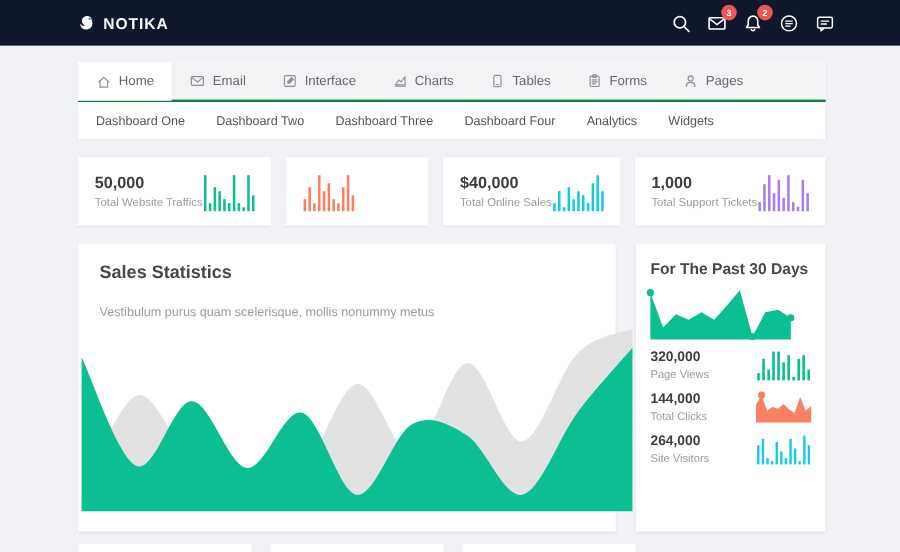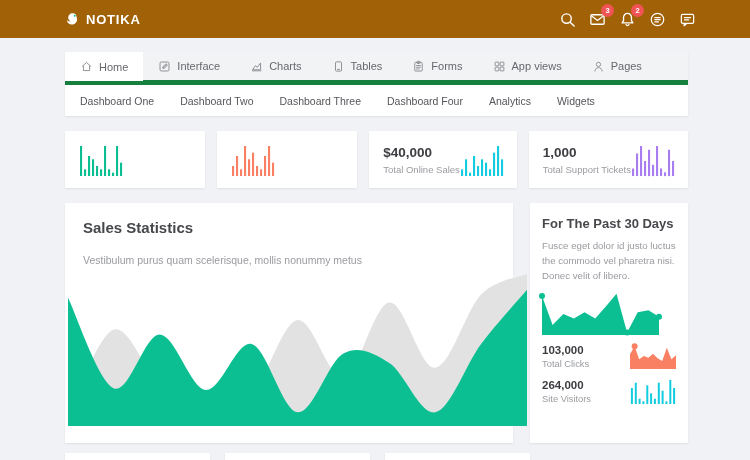--- a/index.html
+++ b/index.html
@@ -1,38 +1,38 @@
 <!DOCTYPE html>
 <html><head>
 <meta charset="utf-8">
 <style>
   * { margin:0; padding:0; box-sizing:border-box; }
   html,body { background:#e9ebee; }
   body { font-family:"Liberation Sans", sans-serif; }
   .page { position:relative; width:750px; height:460px; background:#f0f2f5; overflow:hidden; }
 
   
-  .topbar { height:38px; background:#a16207; display:flex; align-items:center; padding:0 54px 0 64px; }
+  .topbar { height:38px; background:#0f172a; display:flex; align-items:center; padding:0 54px 0 64px; }
   .logo { display:flex; align-items:center; gap:5px; cursor:pointer; }
   .logo svg { display:block; }
   .logo-text { color:#fff; font-size:13px; font-weight:bold; letter-spacing:.8px; }
   .topbar-spacer { flex:1; }
   .topbar-icons { display:flex; align-items:center; }
   .topbar-icon { position:relative; margin-left:13px; width:17px; height:17px; cursor:pointer; }
   .topbar-icon svg { display:block; }
   .badge { position:absolute; top:-7px; right:-8px; min-width:13px; height:13px; border-radius:50%;
            background:#f15454; color:#fff; font-size:7.5px; font-weight:bold;
            display:flex; align-items:center; justify-content:center; }
 
   
   .content { padding:14px 62px 0 65px; }
 
   
   .navblock { background:#fff; box-shadow:0 1px 2px rgba(0,0,0,.07); }
-  .tabs-row { display:flex; height:33px; background:#f2f3f5; border-bottom:5px solid #15803d; }
+  .tabs-row { display:flex; height:33px; background:#f2f3f5; border-bottom:2px solid #15803d; }
   .tab { display:flex; align-items:center; gap:6px; padding:0 15px; font-size:11px; color:#67686c; cursor:pointer; white-space:nowrap; }
   .tab.active { background:#fff; margin-bottom:-1px; }
   .tab .t-icon { width:13px; height:13px; }
   .tab .t-icon svg { display:block; }
   .subnav-row { display:flex; align-items:center; height:31px; padding-left:2px; }
   .subnav-item { padding:0 13px; font-size:10.5px; color:#55565a; cursor:pointer; white-space:nowrap; }
 
   
   .stats-row { display:flex; gap:12px; margin-top:15px; }
   .stat-card { flex:1; height:57px; background:#fff; box-shadow:0 1px 2px rgba(0,0,0,.07);
@@ -127,20 +127,29 @@
               <svg width="13" height="13" viewBox="0 0 16 16" fill="none" stroke="#8f9094" stroke-width="1.2">
                 <path d="M2.5 8 L8 3 L13.5 8" stroke-linejoin="round"></path>
                 <path d="M4.2 7 V13 h7.6 V7"></path>
               </svg>
             </span>
             <span>Home</span>
           </div>
           <div class="tab">
             <span class="t-icon">
               <svg width="13" height="13" viewBox="0 0 16 16" fill="none" stroke="#8f9094" stroke-width="1.2">
+                <rect x="1.8" y="3.5" width="12.4" height="9" rx="1"></rect>
+                <path d="M2.3 4.5 L8 9 L13.7 4.5"></path>
+              </svg>
+            </span>
+            <span>Email</span>
+          </div>
+          <div class="tab">
+            <span class="t-icon">
+              <svg width="13" height="13" viewBox="0 0 16 16" fill="none" stroke="#8f9094" stroke-width="1.2">
                 <rect x="2.5" y="2.5" width="11" height="11" rx="1.4"></rect>
                 <path d="M6 10.2 L11 5.2 M6 10.2 H7.8 L11.6 6.4 L9.8 4.6 L6 8.4 Z" stroke-linejoin="round"></path>
               </svg>
             </span>
             <span>Interface</span>
           </div>
           <div class="tab">
             <span class="t-icon">
               <svg width="13" height="13" viewBox="0 0 16 16" fill="none" stroke="#8f9094" stroke-width="1.2">
                 <path d="M2.5 13.3 h11.4"></path>
@@ -160,31 +169,20 @@
           </div>
           <div class="tab">
             <span class="t-icon">
               <svg width="13" height="13" viewBox="0 0 16 16" fill="none" stroke="#8f9094" stroke-width="1.2">
                 <rect x="3.4" y="3" width="9.2" height="10.6" rx="1"></rect>
                 <rect x="6" y="1.7" width="4" height="2.6" rx="0.6"></rect>
                 <path d="M5.6 6.8 h4.8 M5.6 8.9 h4.8 M5.6 11 h3.2" stroke-linecap="round"></path>
               </svg>
             </span>
             <span>Forms</span>
-          </div>
-          <div class="tab">
-            <span class="t-icon">
-              <svg width="13" height="13" viewBox="0 0 16 16" fill="none" stroke="#8f9094" stroke-width="1.2">
-                <rect x="2.6" y="2.6" width="4.6" height="4.6" rx="0.6"></rect>
-                <rect x="8.8" y="2.6" width="4.6" height="4.6" rx="0.6"></rect>
-                <rect x="2.6" y="8.8" width="4.6" height="4.6" rx="0.6"></rect>
-                <rect x="8.8" y="8.8" width="4.6" height="4.6" rx="0.6"></rect>
-              </svg>
-            </span>
-            <span>App views</span>
           </div>
           <div class="tab">
             <span class="t-icon">
               <svg width="13" height="13" viewBox="0 0 16 16" fill="none" stroke="#8f9094" stroke-width="1.2">
                 <circle cx="8" cy="5.4" r="2.6"></circle>
                 <path d="M3.6 13.6 c0-2.6 2-4.2 4.4-4.2 s4.4 1.6 4.4 4.2" stroke-linecap="round"></path>
               </svg>
             </span>
             <span>Pages</span>
           </div>
@@ -194,20 +192,24 @@
           <div class="subnav-item">Dashboard Two</div>
           <div class="subnav-item">Dashboard Three</div>
           <div class="subnav-item">Dashboard Four</div>
           <div class="subnav-item">Analytics</div>
           <div class="subnav-item">Widgets</div>
         </div>
     </nav>
 
     <section class="stats-row" id="stats-row">
         <article class="stat-card">
+          <div>
+            <div class="stat-value">50,000</div>
+            <div class="stat-label">Total Website Traffics</div>
+          </div>
           <div class="mini"><svg width="44" height="32" viewBox="0 0 44 32">
               <rect x="1.0" y="2.0" width="2.1" height="30.0" fill="#0bbf92"></rect>
               <rect x="5.0" y="25.3" width="2.1" height="6.7" fill="#0bbf92"></rect>
               <rect x="9.0" y="12.0" width="2.1" height="20.0" fill="#0bbf92"></rect>
               <rect x="13.0" y="15.3" width="2.1" height="16.7" fill="#0bbf92"></rect>
               <rect x="17.0" y="22.0" width="2.1" height="10.0" fill="#0bbf92"></rect>
               <rect x="21.0" y="25.3" width="2.1" height="6.7" fill="#0bbf92"></rect>
               <rect x="25.0" y="2.0" width="2.1" height="30.0" fill="#0bbf92"></rect>
               <rect x="29.0" y="25.3" width="2.1" height="6.7" fill="#0bbf92"></rect>
               <rect x="33.0" y="28.7" width="2.1" height="3.3" fill="#0bbf92"></rect>
@@ -277,31 +279,49 @@
           <div class="card-sub">Vestibulum purus quam scelerisque, mollis nonummy metus</div>
         </div>
         <div class="big-chart"><svg width="459" height="162" viewBox="0 0 459 162">
               <path d="M 0 148.28 C 7.7 134.5 30.6 70.4 45.9 65.6 C 61.2 60.8 76.5 107.7 91.8 119.7 C 107.1 131.6 122.4 135.6 137.7 137.2 C 153.0 138.7 168.3 142.7 183.6 129.2 C 198.9 115.7 214.2 58.7 229.5 56.1 C 244.8 53.4 260.1 116.2 275.4 113.3 C 290.7 110.4 306.0 40.2 321.3 38.6 C 336.6 37.0 351.9 105.1 367.2 103.8 C 382.5 102.4 397.8 46.3 413.1 30.6 C 428.4 15.0 451.4 13.4 459.0 10.0 L 459 162 L 0 162 Z" fill="#e2e2e2"></path>
               <path d="M 0 33.8 C 7.7 48.9 30.6 118.3 45.9 124.4 C 61.2 130.5 76.5 70.1 91.8 70.4 C 107.1 70.6 122.4 124.4 137.7 126.0 C 153.0 127.6 168.3 76.2 183.6 79.9 C 198.9 83.6 214.2 146.7 229.5 148.3 C 244.8 149.9 260.1 97.7 275.4 89.5 C 290.7 81.2 306.0 89.2 321.3 99.0 C 336.6 108.8 351.9 151.5 367.2 148.3 C 382.5 145.1 397.8 100.3 413.1 79.9 C 428.4 59.5 451.4 34.9 459.0 25.8 L 459 162 L 0 162 Z" fill="#0bbf92"></path>
             </svg></div>
       </article>
 
       <aside class="side-card">
         <h3 class="side-title">For The Past 30 Days</h3>
-        <p class="side-body">Fusce eget dolor id justo luctus the commodo vel pharetra nisi. Donec velit of libero.</p>
         <div class="spark"><svg width="117" height="44" viewBox="0 0 117 44">
               <path d="M 0.0 4.9 L 10.6 34.0 L 21.3 22.9 L 31.9 27.4 L 42.5 21.3 L 53.2 27.4 L 63.8 15.5 L 74.5 2.8 L 85.1 41.4 L 95.7 21.3 L 106.4 19.2 L 117.0 25.8 L 117 44 L 0 44 Z" fill="#0bbf92"></path>
               <circle cx="0.0" cy="4.9" r="3" fill="#0bbf92"></circle>
               <circle cx="85.1" cy="41.4" r="3" fill="#0bbf92"></circle>
               <circle cx="117.0" cy="25.8" r="3" fill="#0bbf92"></circle>
             </svg></div>
         <div class="side-stats" id="side-stats">
             <div class="side-row">
               <div>
-                <div class="side-value">103,000</div>
+                <div class="side-value">320,000</div>
+                <div class="side-label">Page Views</div>
+              </div>
+              <div class="side-mini"><svg width="46" height="26" viewBox="0 0 46 26">
+                  <rect x="1.0" y="20.0" width="2.2" height="6.0" fill="#0bbf92"></rect>
+                  <rect x="5.2" y="8.0" width="2.2" height="18.0" fill="#0bbf92"></rect>
+                  <rect x="9.4" y="17.0" width="2.2" height="9.0" fill="#0bbf92"></rect>
+                  <rect x="13.5" y="2.0" width="2.2" height="24.0" fill="#0bbf92"></rect>
+                  <rect x="17.7" y="2.0" width="2.2" height="24.0" fill="#0bbf92"></rect>
+                  <rect x="21.9" y="11.0" width="2.2" height="15.0" fill="#0bbf92"></rect>
+                  <rect x="26.1" y="5.0" width="2.2" height="21.0" fill="#0bbf92"></rect>
+                  <rect x="30.3" y="23.0" width="2.2" height="3.0" fill="#0bbf92"></rect>
+                  <rect x="34.5" y="8.0" width="2.2" height="18.0" fill="#0bbf92"></rect>
+                  <rect x="38.6" y="5.0" width="2.2" height="21.0" fill="#0bbf92"></rect>
+                  <rect x="42.8" y="17.0" width="2.2" height="9.0" fill="#0bbf92"></rect>
+                </svg></div>
+            </div>
+            <div class="side-row">
+              <div>
+                <div class="side-value">144,000</div>
                 <div class="side-label">Total Clicks</div>
               </div>
               <div class="side-mini"><svg width="46" height="26" viewBox="0 0 46 26">
                   <path d="M 0.0 11.2 L 4.6 3.2 L 9.2 16.3 L 13.8 13.0 L 18.4 14.7 L 23.0 10.7 L 27.6 15.3 L 32.2 18.1 L 36.8 4.8 L 41.4 16.3 L 46.0 12.3 L 46 26 L 0 26 Z" fill="#fa8064"></path>
                   <circle cx="4.6" cy="3.2" r="3" fill="#fa8064"></circle>
                 </svg></div>
             </div>
             <div class="side-row">
               <div>
                 <div class="side-value">264,000</div>

